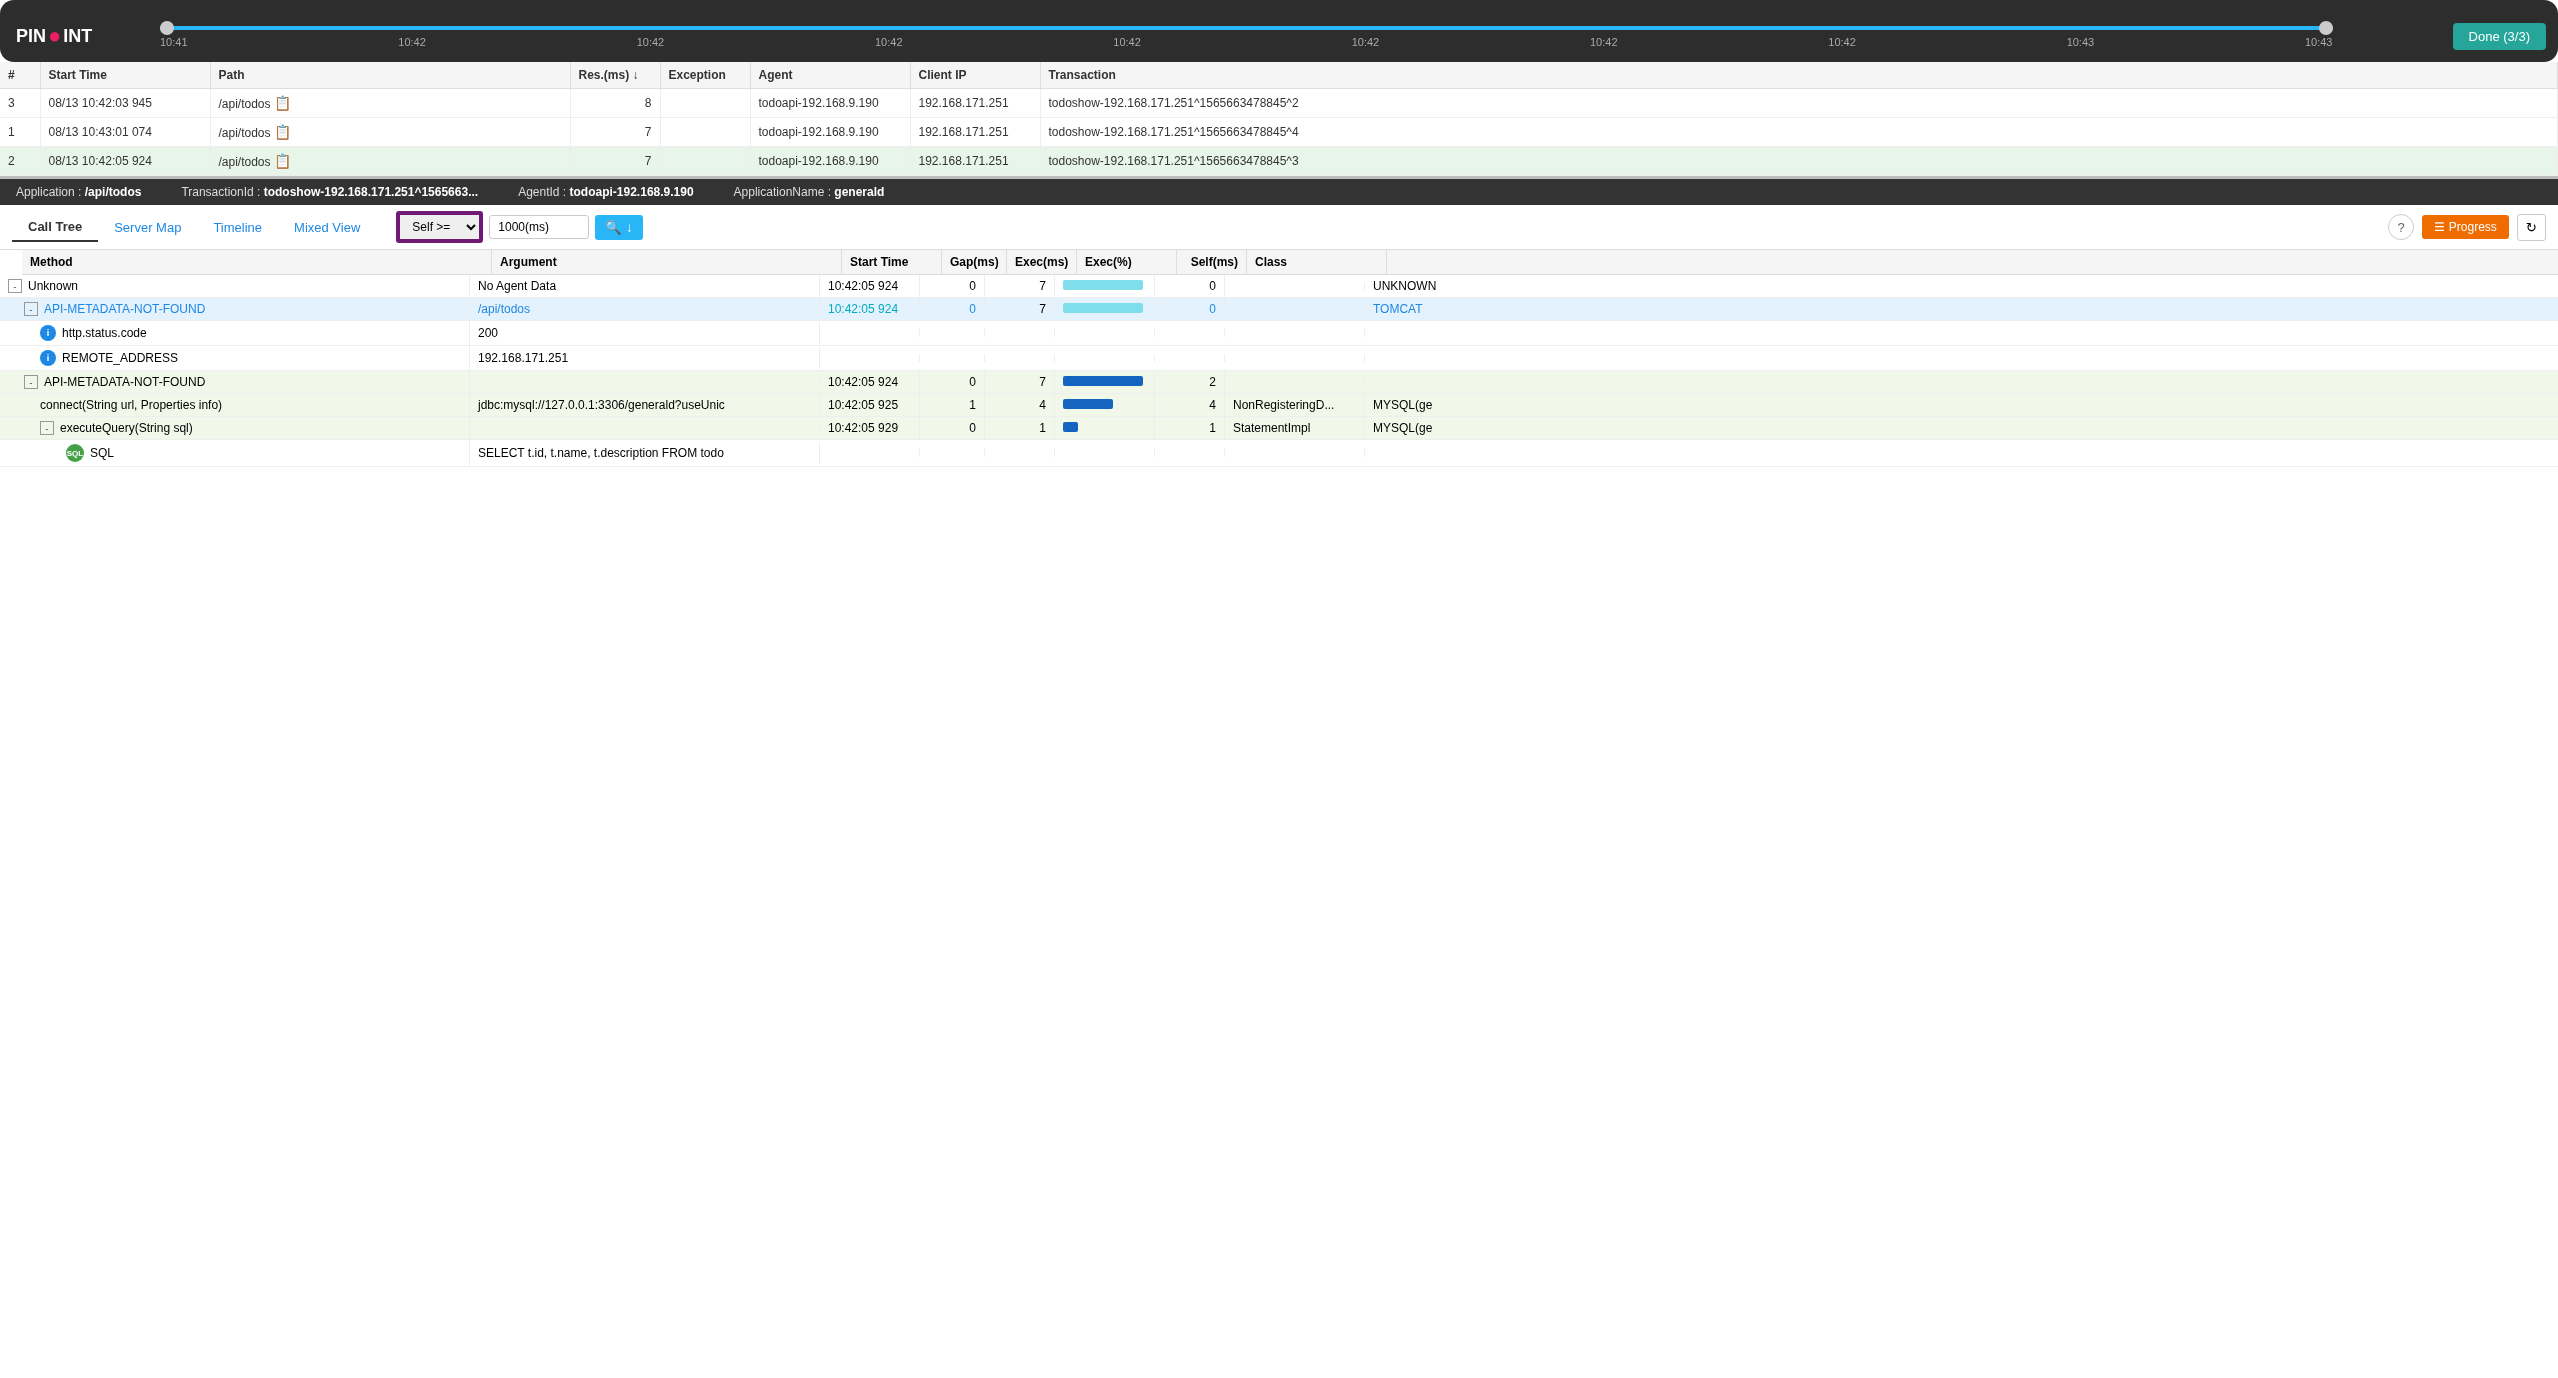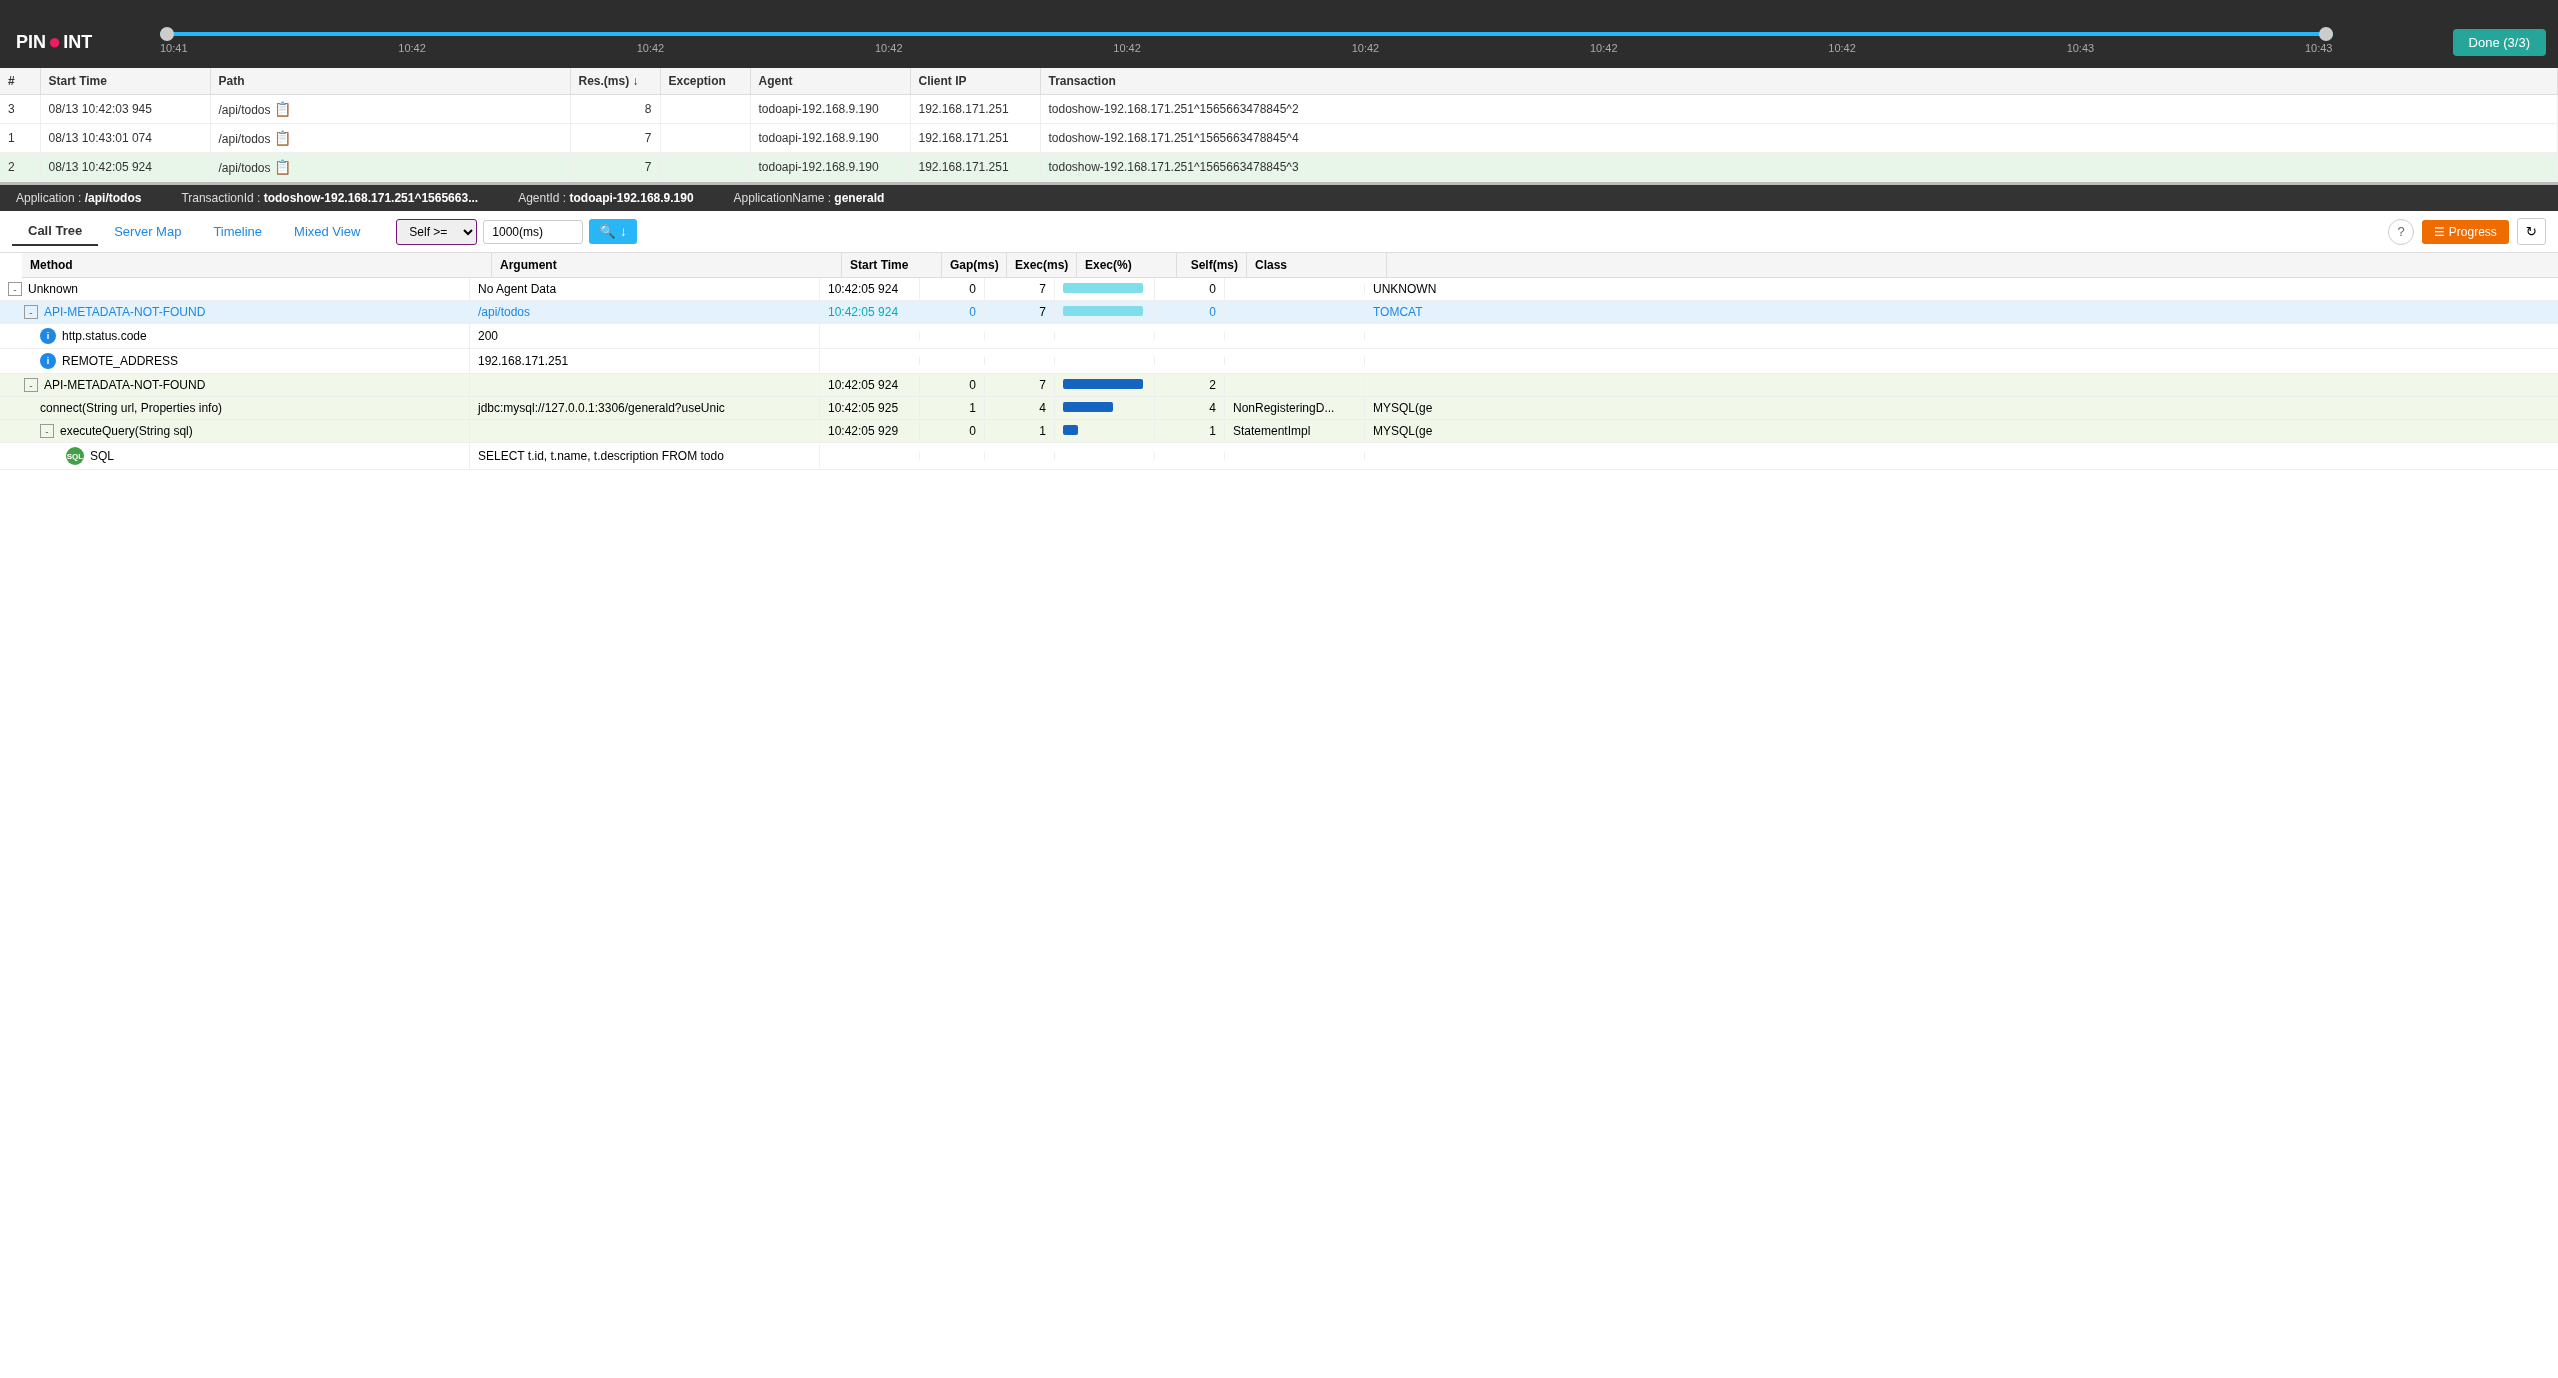--- a/index.html
+++ b/index.html
@@ -1,24 +1,25 @@
 <!DOCTYPE html>
 <html><head>
   <meta charset="utf-8">
   <style>
     * { box-sizing: border-box; margin: 0; padding: 0; }
     body { font-family: Arial, sans-serif; font-size: 12px; background: #fff; overflow-x: hidden; }
 
     
     .timeline-header {
       background: #2d2d2d;
-      padding: 20px 0 4px 0;
+      padding: 14px 0 4px 0;
       position: relative;
       display: flex;
       align-items: center;
+      border-radius: 14px;
     }
     .logo {
       color: white;
       font-size: 18px;
       font-weight: bold;
       padding: 0 16px;
       display: flex;
       align-items: center;
       gap: 2px;
       min-width: 160px;
@@ -138,21 +139,21 @@
     }
     .view-tab.blue { color: #1e88e5; }
     .filter-area {
       display: flex;
       align-items: center;
       gap: 6px;
       margin-left: 20px;
     }
     .filter-select {
       padding: 4px 8px;
-      border: 1px solid #701a75;
+      border: 4px solid #701a75;
       border-radius: 3px;
       font-size: 12px;
     }
     .filter-input {
       padding: 4px 8px;
       border: 1px solid #ccc;
       border-radius: 3px;
       font-size: 12px;
       width: 100px;
     }

